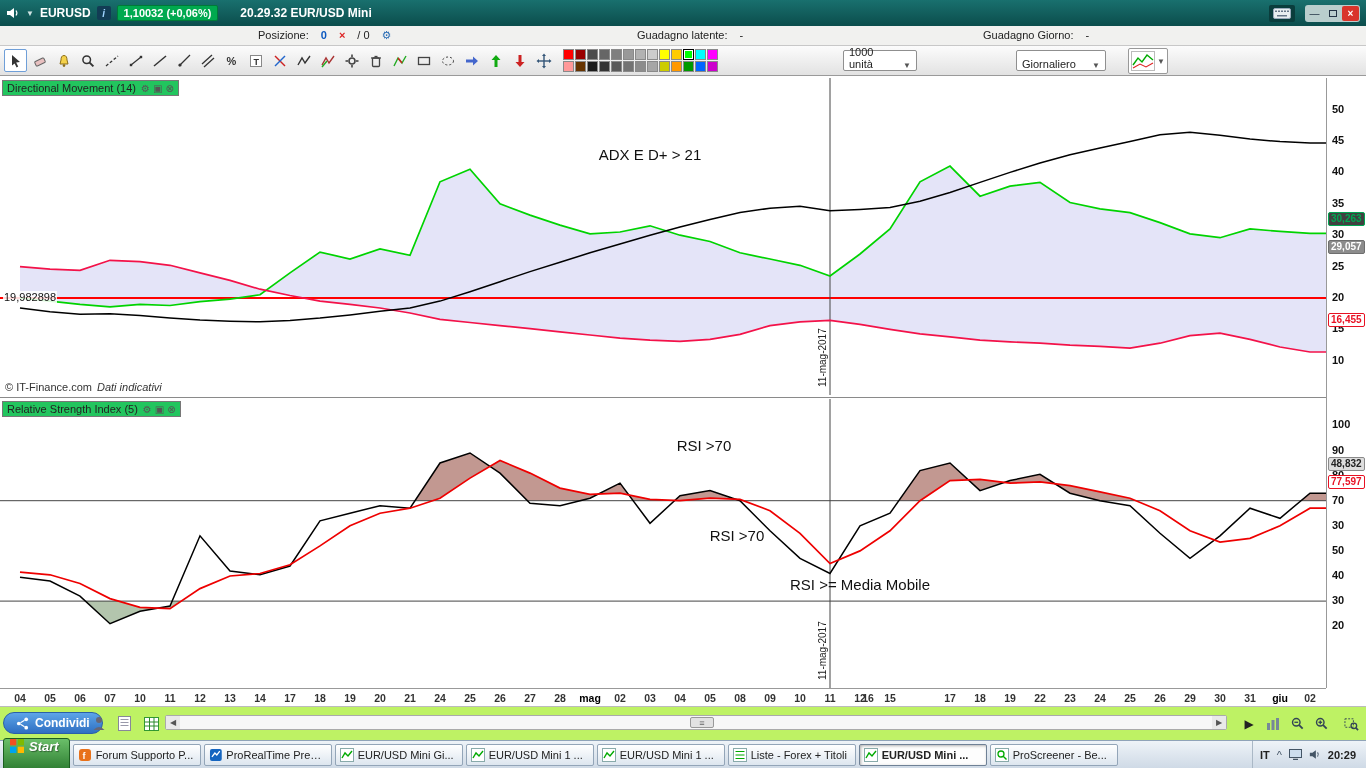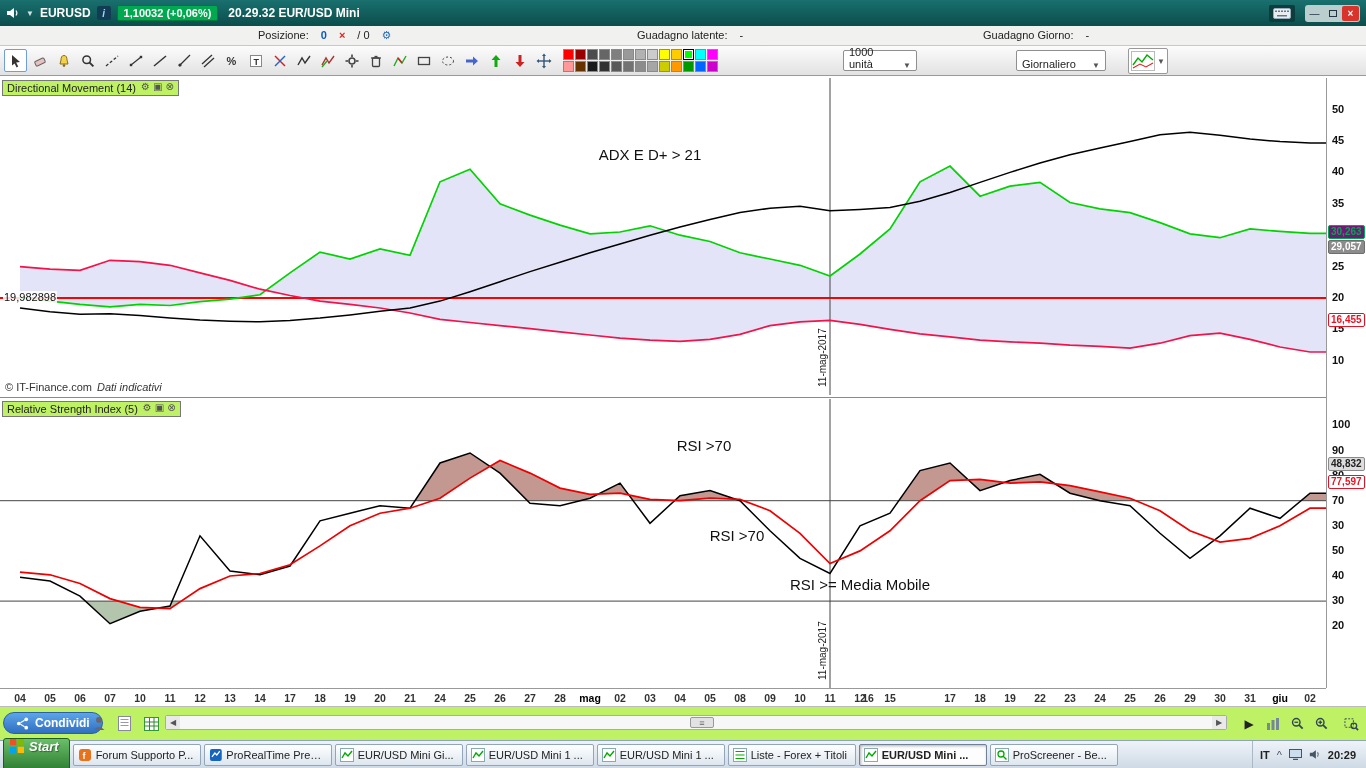--- a/index.html
+++ b/index.html
@@ -5,21 +5,21 @@
 *{margin:0;padding:0;box-sizing:border-box}
 html,body{width:1366px;height:768px}
 body{font-family:"Liberation Sans","DejaVu Sans",sans-serif;font-size:12px;color:#222;background:#fff;overflow:hidden}
 #screen{position:relative;width:1366px;height:768px;background:#fff}
 
 #titlebar{position:absolute;left:0;top:0;width:100%;height:26px;background:linear-gradient(#19706e,#0b4d4c);display:flex;align-items:center;padding:0 6px;gap:6px;color:#fff}
 .sym{font-weight:bold;font-size:12px}
 .caret{font-size:8px;color:#cfe3e3}
 .info-chip{width:14px;height:14px;background:#123c54;color:#9fd4ff;font-weight:bold;font-size:10px;display:flex;align-items:center;justify-content:center;border-radius:2px;font-style:italic}
 .price-chip{background:#00a94f;color:#fff;font-weight:bold;font-size:11px;padding:1px 6px;border-radius:2px;border:1px solid #007a38}
-.win-title{font-weight:bold;font-size:12px;margin-left:4px}
+.win-title{font-weight:bold;font-size:12px;margin-left:16px}
 .tb-spacer{flex:1}
 .kbd-chip{background:#0a3d3c;border-radius:2px;padding:3px 4px;display:flex;align-items:center}
 .winbtns{display:flex;align-items:center;background:#b9cecd;border-radius:3px;padding:1px;margin-left:4px;gap:1px}
 .winbtn{width:17px;height:15px;display:flex;align-items:center;justify-content:center;font-size:10px;color:#234}
 .winbtn .rbox{width:8px;height:7px;border:1px solid #234}
 .winbtn.close{background:#d9342b;color:#fff;border-radius:2px;font-weight:bold}
 
 #infobar{position:absolute;left:0;top:26px;width:100%;height:20px;background:#f1f1ef;border-bottom:1px solid #c8c8c8;font-size:11px}
 #infobar>span{position:absolute;top:3px;white-space:nowrap}
 .ib{display:flex;gap:12px}
@@ -42,21 +42,21 @@
 .panel{position:absolute;left:0;background:#fff}
 #panel1{top:78px;height:317px;width:1326px}
 #panel2{top:399px;height:289px;width:1326px}
 #pdiv{position:absolute;top:397px;left:0;width:1366px;height:1px;background:#8a8a8a}
 #yaxis{position:absolute;left:1326px;top:78px;width:40px;height:610px;border-left:1px solid #999;background:#fff}
 .ytick{position:absolute;left:5px;font-size:11px;font-weight:bold;color:#111;z-index:1}
 .ybadge{position:absolute;left:1px;font-size:10px;font-weight:bold;border:1px solid;border-radius:2px;padding:0 2px;height:14px;line-height:12px;z-index:2;white-space:nowrap}
 #xaxis{position:absolute;left:0;top:688px;width:1326px;height:18px;border-top:1px solid #999;background:#fff}
 .xlab{position:absolute;top:3px;width:28px;text-align:center;font-size:10.5px;font-weight:bold;color:#333}
 .xlab.xmon{color:#000}
-.hdr{position:absolute;left:2px;background:#bef264;border:1px solid #777;display:flex;align-items:flex-start;gap:5px;padding:1px 4px;font-size:11px;z-index:5}
+.hdr{position:absolute;left:2px;background:#22c55e;border:1px solid #777;display:flex;align-items:flex-end;gap:5px;padding:1px 4px;font-size:11px;z-index:5}
 .hic{font-size:10px;color:#555;line-height:1}
 #leftval{position:absolute;left:3px;top:291px;font-size:11px;color:#111;background:rgba(255,255,255,.85);z-index:4;padding:0 1px}
 #watermark{position:absolute;left:5px;top:381px;font-size:11px;color:#333;z-index:4}
 #watermark i{margin-left:5px}
 
 #bottombar{position:absolute;left:0;top:706px;width:100%;height:34px;background:#bef264;border-top:1px solid #bbb}
 #sharebtn{position:absolute;left:3px;top:5px;height:22px;background:linear-gradient(#5da5e8,#2f6fc2);color:#fff;font-weight:bold;border:1px solid #2a5fa8;border-radius:11px;display:flex;align-items:center;gap:6px;padding:0 12px;font-size:12px}
 .bbic{position:absolute;top:7px;width:22px;height:19px;display:flex;align-items:center;justify-content:center;border-radius:2px}
 #hscroll{position:absolute;left:165px;top:8px;width:1062px;height:15px;border:1px solid #aaa;background:#f7f7f7;border-radius:2px}
 .scr-arrow{position:absolute;top:0;width:14px;height:13px;display:flex;align-items:center;justify-content:center;font-size:8px;color:#555;background:#e9e9e9}
@@ -379,21 +379,21 @@
   <div id="yaxis">
       <div class="ytick" style="top:24.6px">50</div>
       <div class="ytick" style="top:56.0px">45</div>
       <div class="ytick" style="top:87.4px">40</div>
       <div class="ytick" style="top:118.8px">35</div>
       <div class="ytick" style="top:150.2px">30</div>
       <div class="ytick" style="top:181.6px">25</div>
       <div class="ytick" style="top:213.0px">20</div>
       <div class="ytick" style="top:244.4px">15</div>
       <div class="ytick" style="top:275.8px">10</div>
-      <div class="ybadge" style="top:147px;color:#00a651;background:#701a75;border-color:#00a651">30,263</div>
+      <div class="ybadge" style="top:134px;color:#00a651;background:#404040;border-color:#00a651">30,263</div>
       <div class="ybadge" style="top:162.1px;color:#ffffff;background:#8c8c8c;border-color:#6e6e6e">29,057</div>
       <div class="ybadge" style="top:235.2px;color:#e81123;background:#ffffff;border-color:#e81123">16,455</div>
       <div class="ytick" style="top:340.4px">100</div>
       <div class="ytick" style="top:365.5px">90</div>
       <div class="ytick" style="top:390.6px">80</div>
       <div class="ytick" style="top:415.7px">70</div>
       <div class="ytick" style="top:440.8px">30</div>
       <div class="ytick" style="top:465.9px">50</div>
       <div class="ytick" style="top:491.0px">40</div>
       <div class="ytick" style="top:516.1px">30</div>

